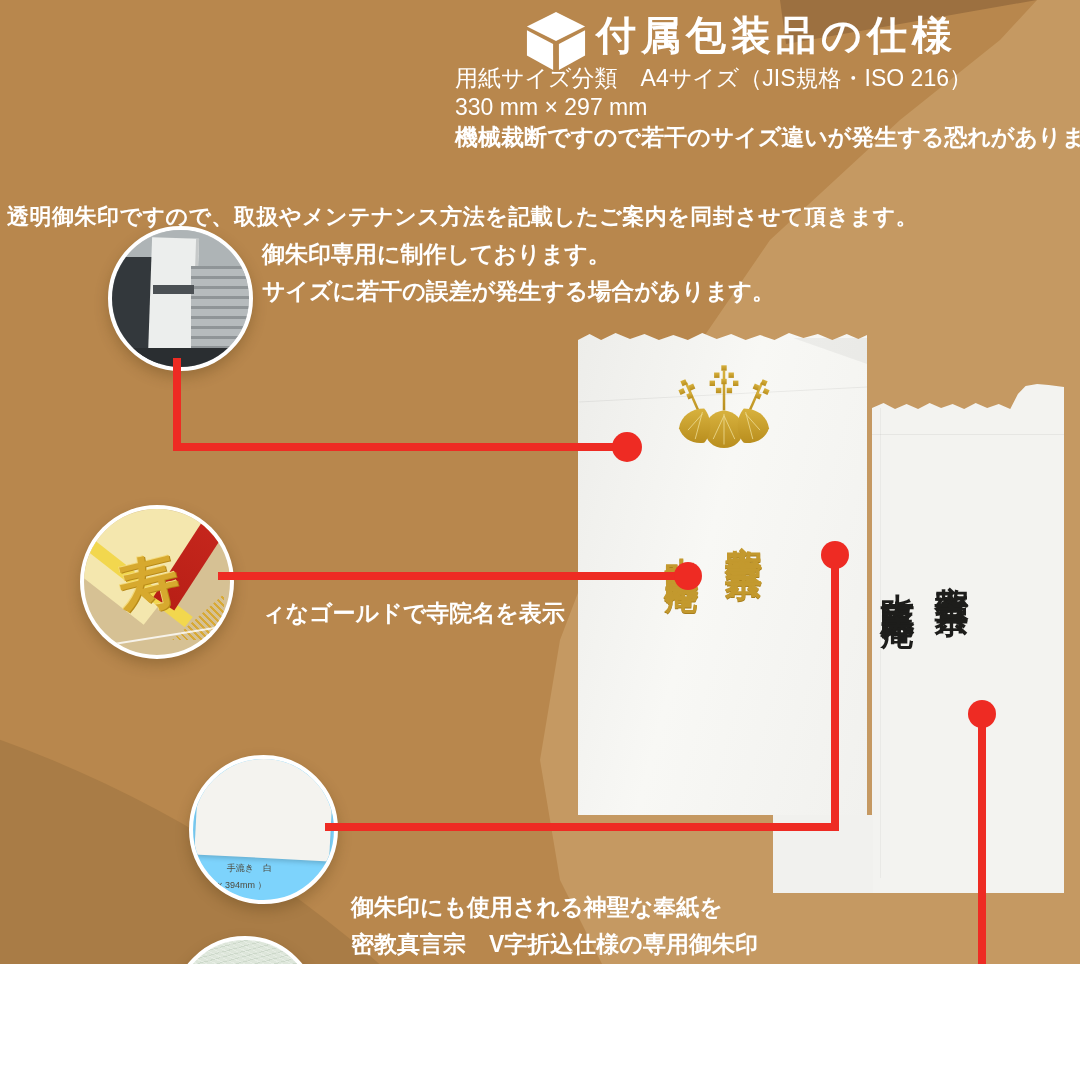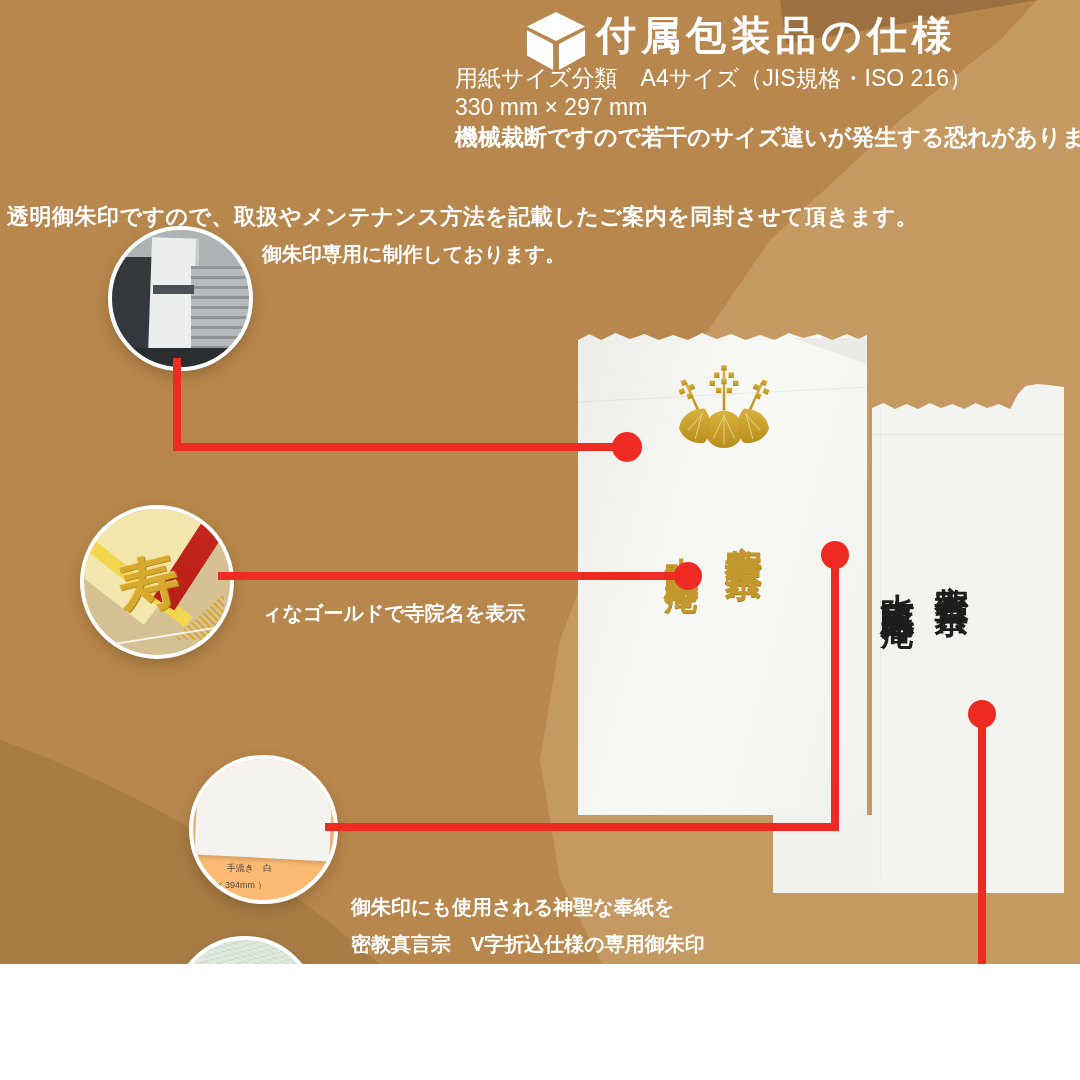--- a/index.html
+++ b/index.html
@@ -18,21 +18,21 @@
   
   .h-icon{left:519px;top:10px;width:74px;height:62px;z-index:3;}
   .h-title{left:596px;top:8px;font-size:40px;font-weight:800;color:#fff;letter-spacing:5px;white-space:nowrap;z-index:3;}
   .h-sub{color:#fff;font-size:23px;white-space:nowrap;z-index:3;}
   .h-sub1{left:455px;top:63px;}
   .h-sub2{left:455px;top:94px;}
   .h-sub3{left:455px;top:122px;font-weight:bold;}
   .banner{left:7px;top:174px;font-size:22px;font-weight:bold;color:#fff;white-space:nowrap;letter-spacing:.5px;z-index:3;margin-top:28px;}
 
   
-  .blk{color:#fff;font-size:20px;font-weight:bold;line-height:37px;white-space:nowrap;z-index:3;}
+  .blk{color:#fff;font-size:23px;font-weight:bold;line-height:37px;white-space:nowrap;z-index:3;}
   .blk1{left:262px;top:236px;}
   .blk2{left:262px;top:595px;}
   .blk3{left:351px;top:889px;}
   .blk4{left:351px;top:1014px;}
 
   
   .photo{border-radius:50%;border:4px solid #fff;overflow:hidden;z-index:3;
     box-shadow:0 6px 14px rgba(70,45,10,.28);box-sizing:border-box;}
   .photo .abs{position:absolute;}
   .c1{left:108px;top:226px;width:145px;height:145px;background:#c7cbcc;}
@@ -48,21 +48,21 @@
   .c2-cream{left:-30%;top:-35%;width:110%;height:90%;background:#f4e7ae;transform:rotate(38deg);}
   .c2-yellow{left:-28%;top:-6%;width:130%;height:13px;background:#f2d74e;transform:rotate(38deg);transform-origin:left top;}
   .c2-red{right:-14%;top:-10%;width:25px;height:95%;background:linear-gradient(#cc2a20,#b81f16);transform:rotate(33deg);transform-origin:top right;}
   .c2-golddots{right:4%;bottom:10%;width:36%;height:32%;
     background:repeating-linear-gradient(45deg,#d8a934 0 2px,transparent 2px 5px);
     clip-path:polygon(100% 0,100% 100%,0 100%);}
   .c2-edge{left:-10%;bottom:12%;width:130%;height:0;border-top:2px solid rgba(255,255,255,.8);transform:rotate(-9deg);}
   .c2-glyph{left:24%;top:24%;font-family:"Liberation Serif",serif;font-weight:bold;font-size:60px;
     color:#d7a92e;transform:rotate(-14deg);text-shadow:1px 1px 0 #b88a18,-1px -1px 0 #f3d97a;}
 
-  .c3{left:189px;top:755px;width:149px;height:149px;background:#fdba74;}
+  .c3{left:189px;top:755px;width:149px;height:149px;background:#7dd3fc;}
   .c3-sheet{left:3%;top:-8%;width:96%;height:78%;background:#f4f3ef;transform:rotate(3deg);box-shadow:0 2px 5px rgba(0,0,0,.18);}
   .c3-cap{color:#4e4a3e;font-size:9px;white-space:nowrap;}
   .c3-cap1{left:24%;top:73%;}
   .c3-cap2{left:9%;top:85%;}
 
   .c4{left:172px;top:936px;width:146px;height:146px;background:#dde6da;
     background-image:
       radial-gradient(ellipse 40px 18px at 30% 30%,rgba(255,255,255,.7),transparent 60%),
       radial-gradient(ellipse 50px 20px at 65% 55%,rgba(255,255,255,.6),transparent 60%),
       radial-gradient(ellipse 36px 16px at 45% 78%,rgba(255,255,255,.65),transparent 60%),
@@ -210,20 +210,21 @@
   <div class="abs photo c3">
     <div class="abs c3-sheet"></div>
     <div class="abs c3-cap c3-cap1">手漉き　白</div>
     <div class="abs c3-cap c3-cap2">ｍ × 394mm ）</div>
   </div>
 
   <div class="abs photo c4"></div>
 
   <div class="abs blk blk1">
     <div>御朱印専用に制作しております。</div>
+    <div>サイズに若干の誤差が発生する場合があります。</div>
   </div>
   <div class="abs blk blk2">
     <div>ィなゴールドで寺院名を表示</div>
   </div>
   <div class="abs blk blk3">
     <div>御朱印にも使用される神聖な奉紙を</div>
     <div>密教真言宗　V字折込仕様の専用御朱印</div>
     <div>袋</div>
   </div>
   <div class="abs blk blk4">

